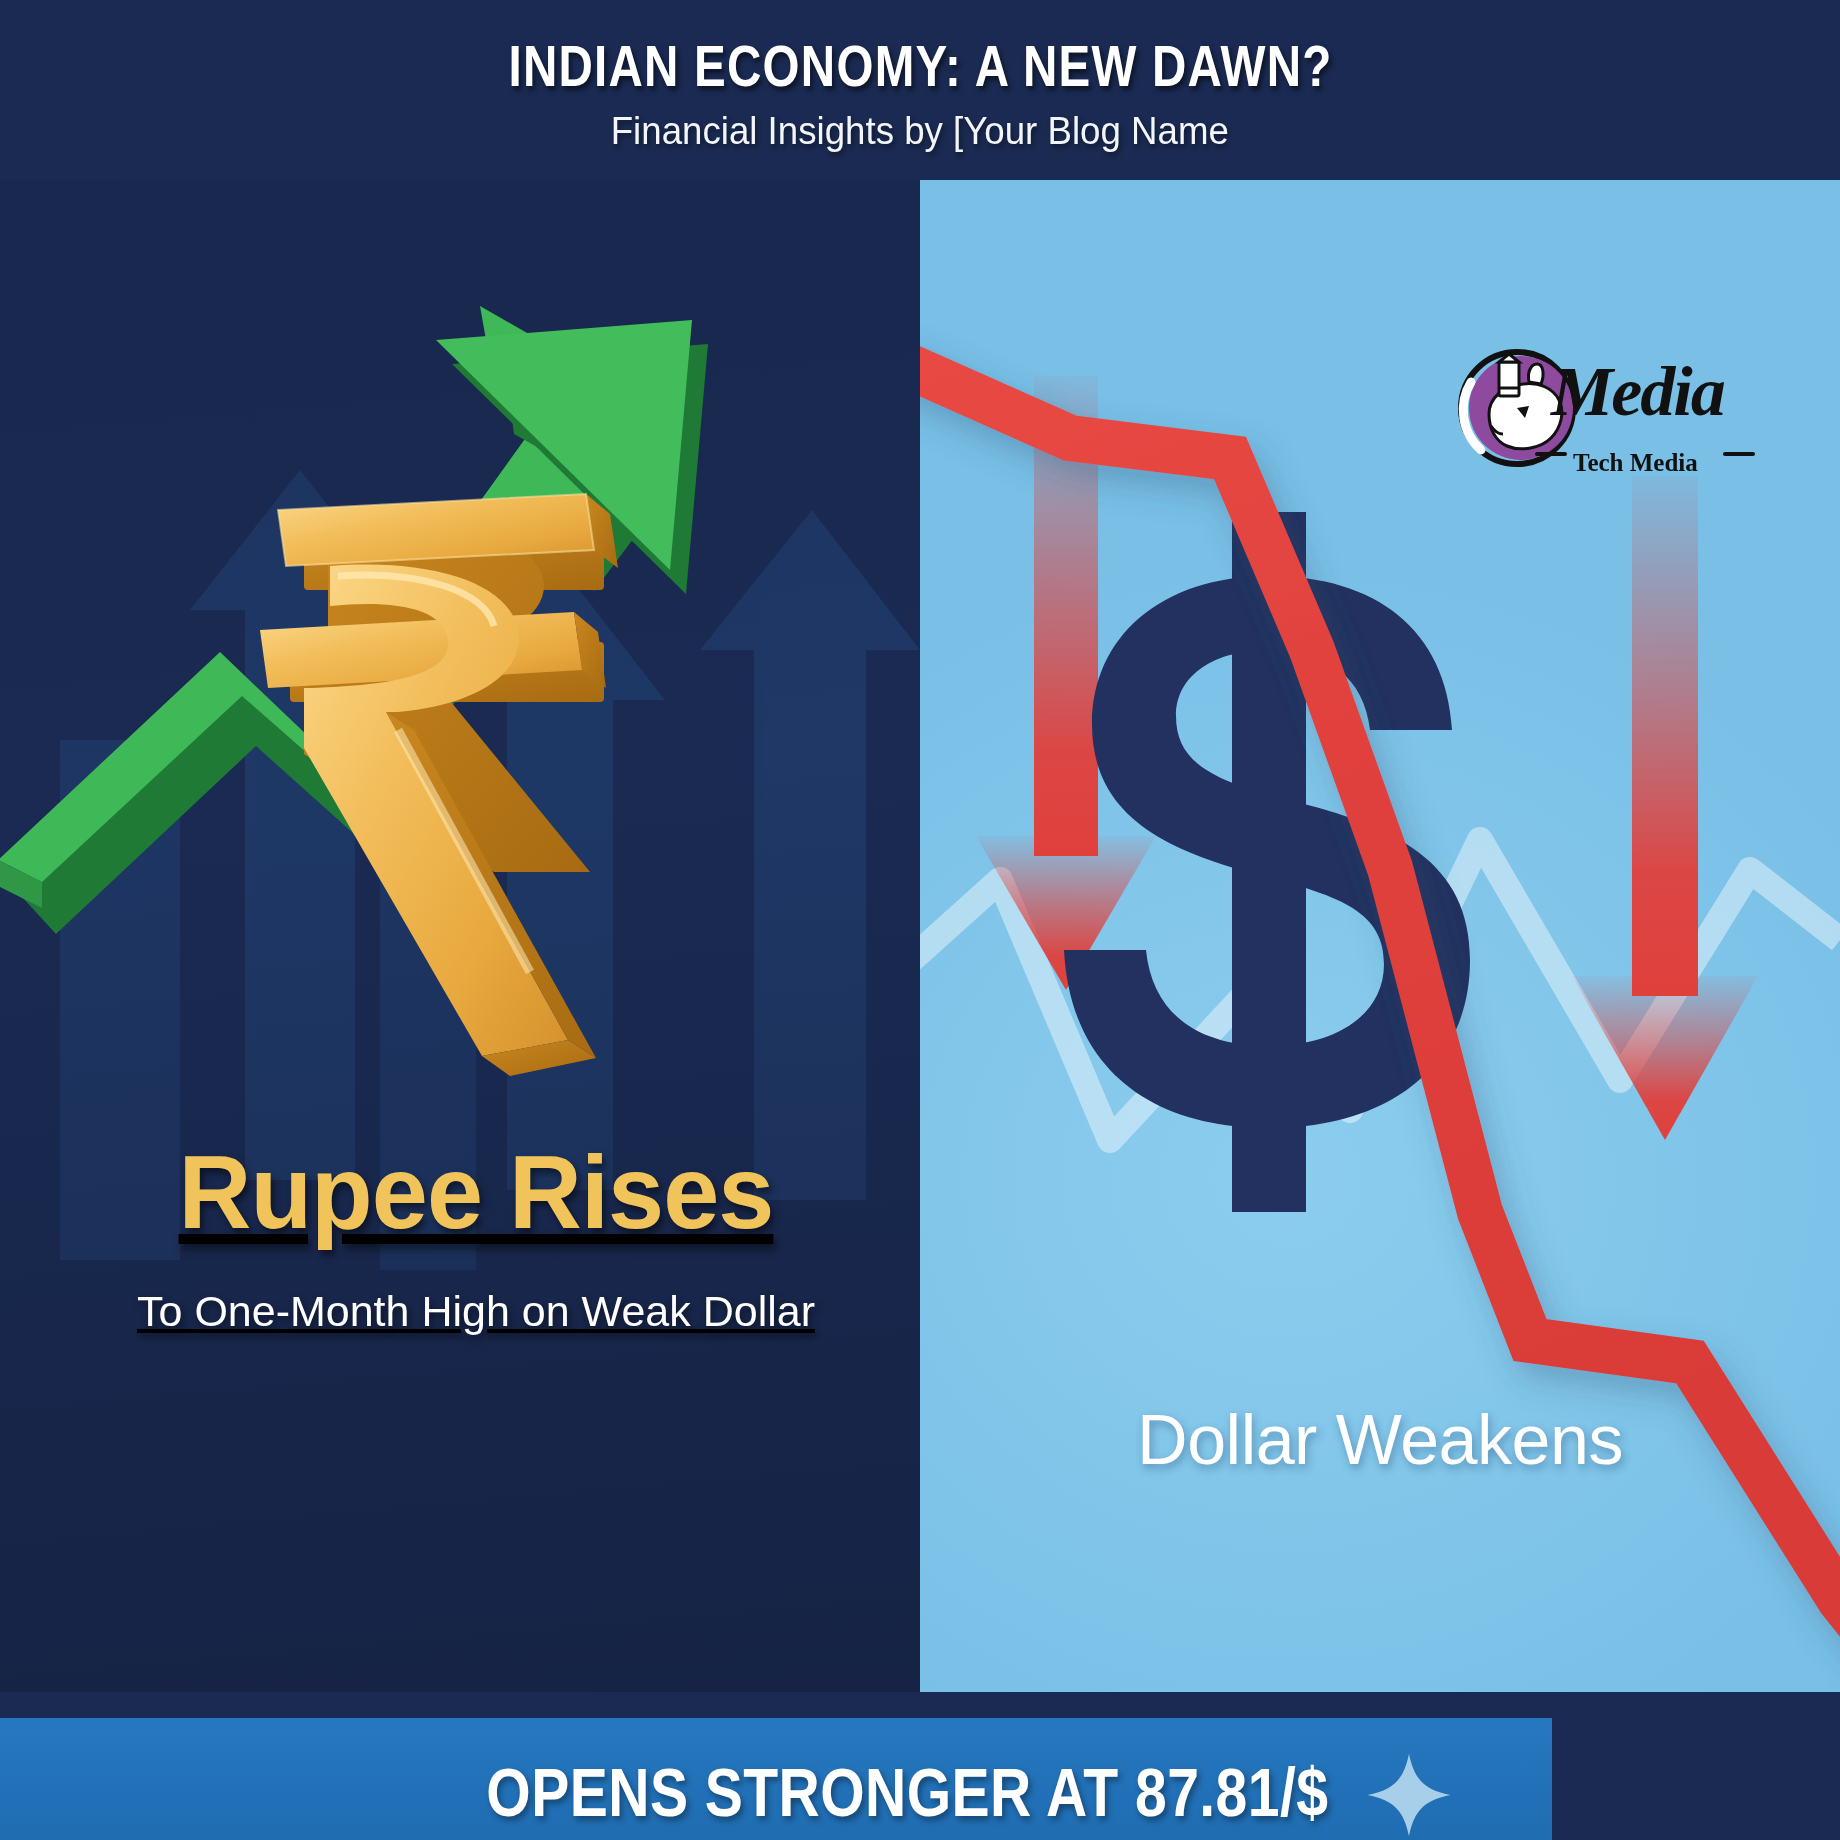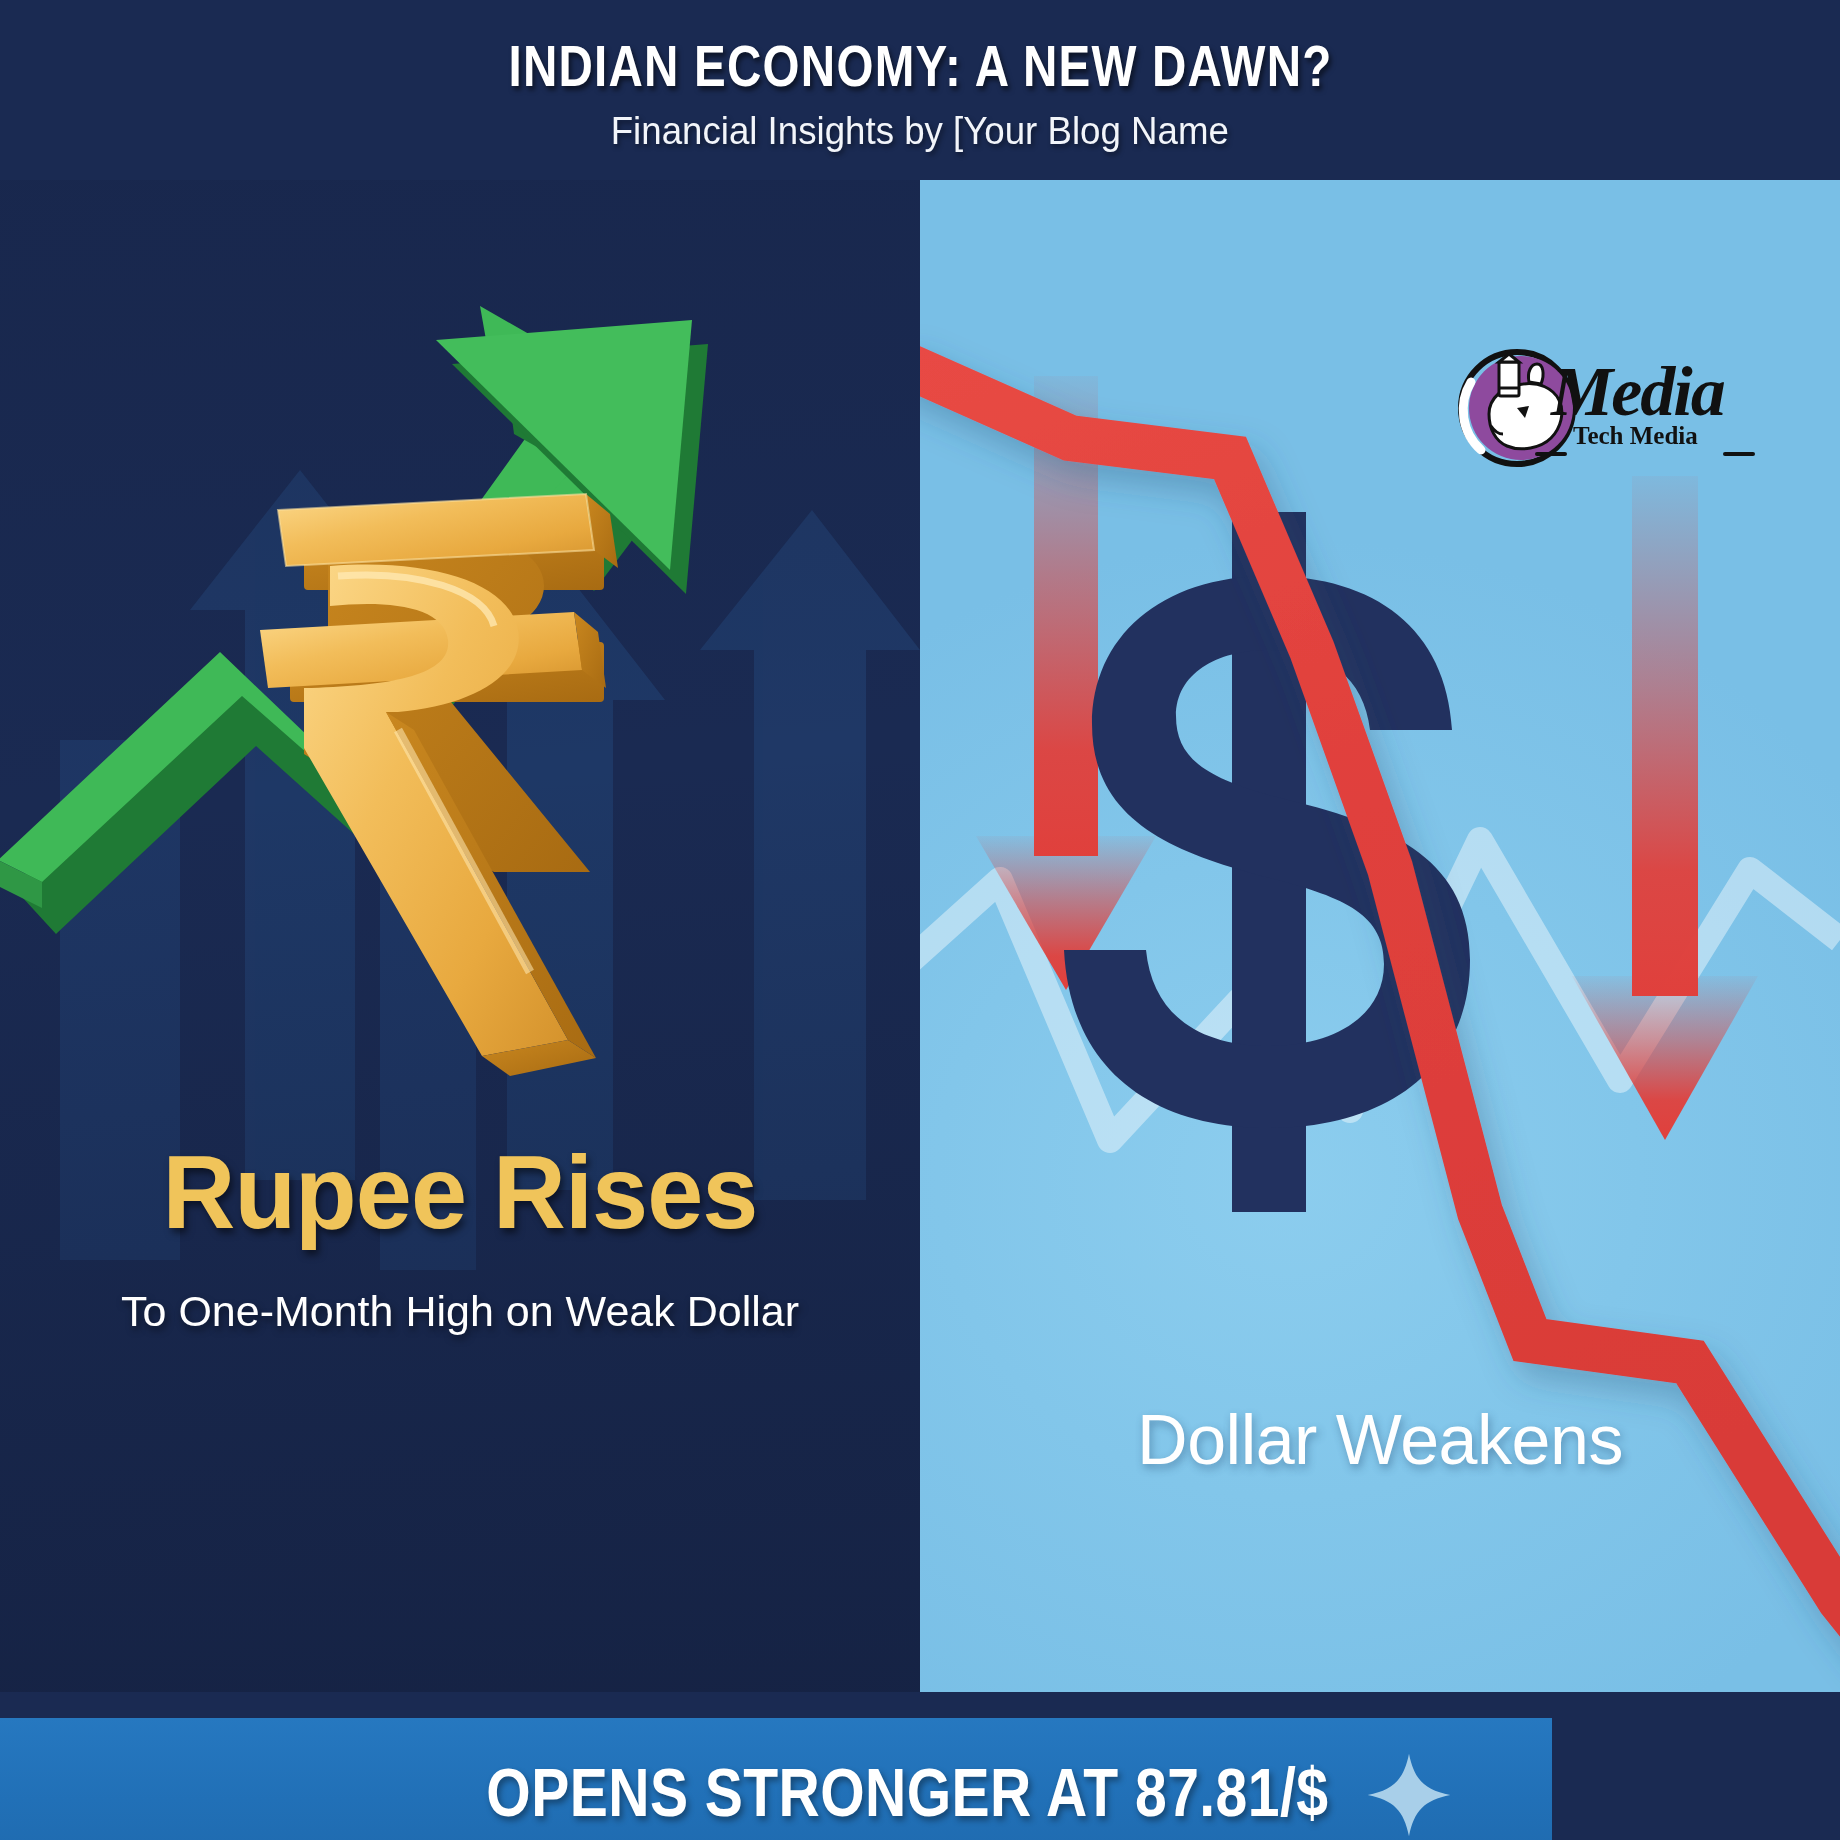--- a/index.html
+++ b/index.html
@@ -51,22 +51,22 @@
   
   #right-panel{
     position:absolute;left:920px;top:0;width:920px;height:1512px;overflow:hidden;
     background:
       radial-gradient(ellipse 700px 640px at 40% 66%, #8ccdee 0%, #82c6ea 50%, #79bfe6 100%),
       linear-gradient(185deg,#a9dbf2 0%,#8ccdee 30%,#7ec3e8 100%);
   }
 
   
   #left-text{
-    position:absolute;left:0;top:960px;width:920px;
-    text-align:center;z-index:25;padding:0 60px;
+    position:absolute;left:16px;top:960px;width:920px;
+    text-align:center;z-index:25;padding:0 60px;text-decoration:underline;
   }
   #rupee-headline{
     font-size:104px;font-weight:bold;color:#f0c45a;
     line-height:1;letter-spacing:-1px;
     text-shadow:3px 5px 8px rgba(0,0,0,0.5);
     transform:scaleX(0.97);
   }
   #rupee-sub{
     font-size:43px;font-weight:400;color:#ffffff;line-height:1.2;
     margin-top:42px;
@@ -97,21 +97,21 @@
   #logo{
     position:absolute;left:1455px;top:342px;width:300px;height:160px;z-index:30;
   }
   #logo-wordmark{
     position:absolute;left:96px;top:10px;
     font-family:"Liberation Serif",serif;
     font-size:70px;font-style:italic;font-weight:bold;color:#111111;
     letter-spacing:-2px;
   }
   #logo-tagline{
-    position:absolute;left:118px;top:80px;
+    position:absolute;left:118px;top:107px;
     font-family:"Liberation Serif",serif;
     font-size:25px;font-weight:bold;color:#111111;
     white-space:nowrap;
   }
   .logo-rule{
     position:absolute;top:110px;height:4px;background:#111;border-radius:2px;
   }
 </style>
 </head>
 <body>

